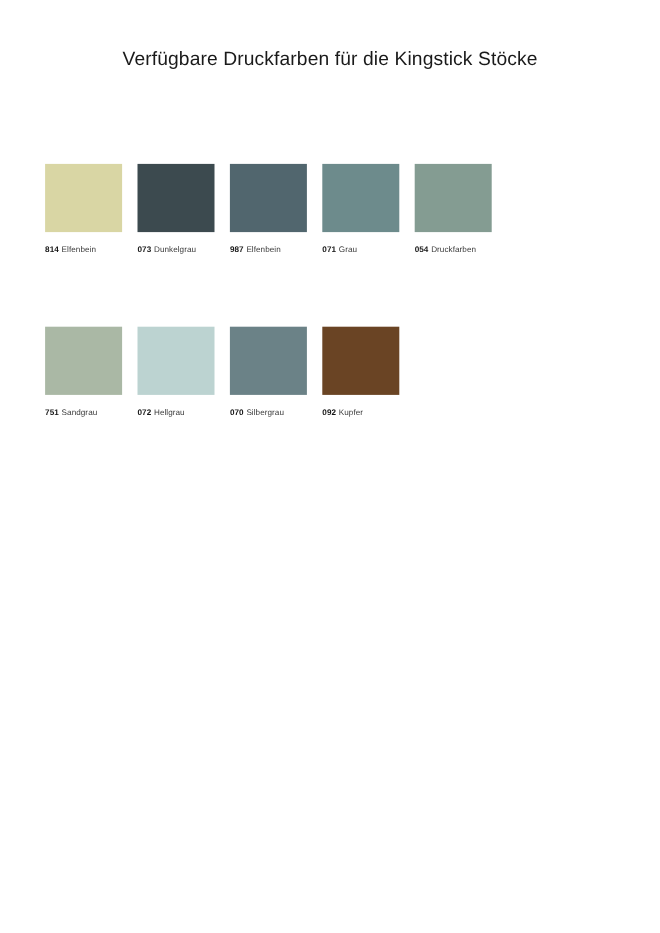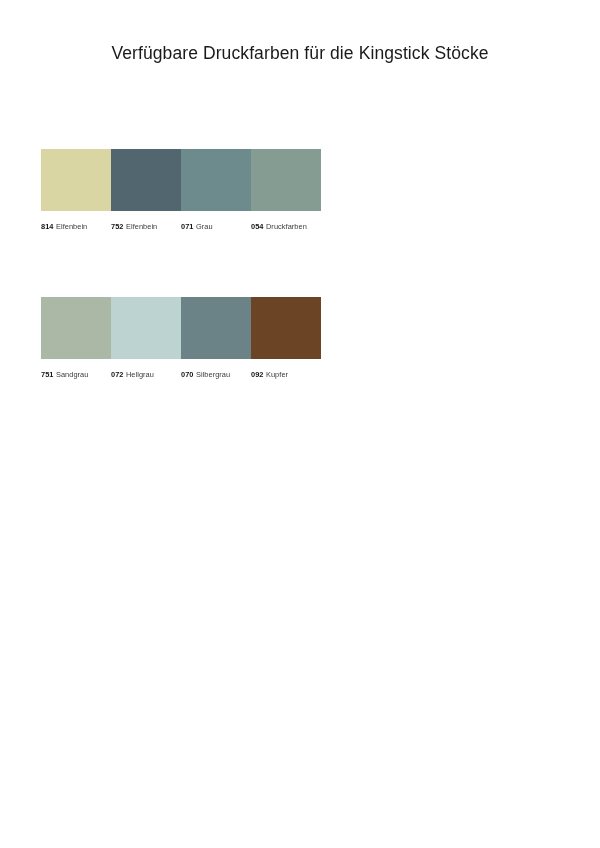--- a/index.html
+++ b/index.html
@@ -44,21 +44,21 @@
   }
 
   .swatch-row {
     display: flex;
     flex-direction: row;
     margin-bottom: 66px;
   }
 
   .swatch-cell {
     width: 70px;
-    margin-right: 0;
+    margin-right: 14px;
   }
 
   .swatch-chip {
     width: 70px;
     height: 62px;
     display: block;
   }
 
   .swatch-caption {
     margin-top: 11px;
@@ -90,23 +90,29 @@
   <div class="swatch-grid">
 
     <div class="swatch-row">
       <div class="swatch-cell">
         <span class="swatch-chip" style="background-color: rgb(217, 214, 164);"></span>
         <div class="swatch-caption">
           <span class="swatch-code">814</span><span class="swatch-name">Elfenbein</span>
         </div>
       </div>
       <div class="swatch-cell">
+        <span class="swatch-chip" style="background-color: rgb(60, 74, 79);"></span>
+        <div class="swatch-caption">
+          <span class="swatch-code">073</span><span class="swatch-name">Dunkelgrau</span>
+        </div>
+      </div>
+      <div class="swatch-cell">
         <span class="swatch-chip" style="background-color: rgb(81, 102, 110);"></span>
         <div class="swatch-caption">
-          <span class="swatch-code">752</span><span class="swatch-name">Elfenbein</span>
+          <span class="swatch-code">987</span><span class="swatch-name">Elfenbein</span>
         </div>
       </div>
       <div class="swatch-cell">
         <span class="swatch-chip" style="background-color: rgb(109, 139, 140);"></span>
         <div class="swatch-caption">
           <span class="swatch-code">071</span><span class="swatch-name">Grau</span>
         </div>
       </div>
       <div class="swatch-cell">
         <span class="swatch-chip" style="background-color: rgb(132, 156, 146);"></span>

